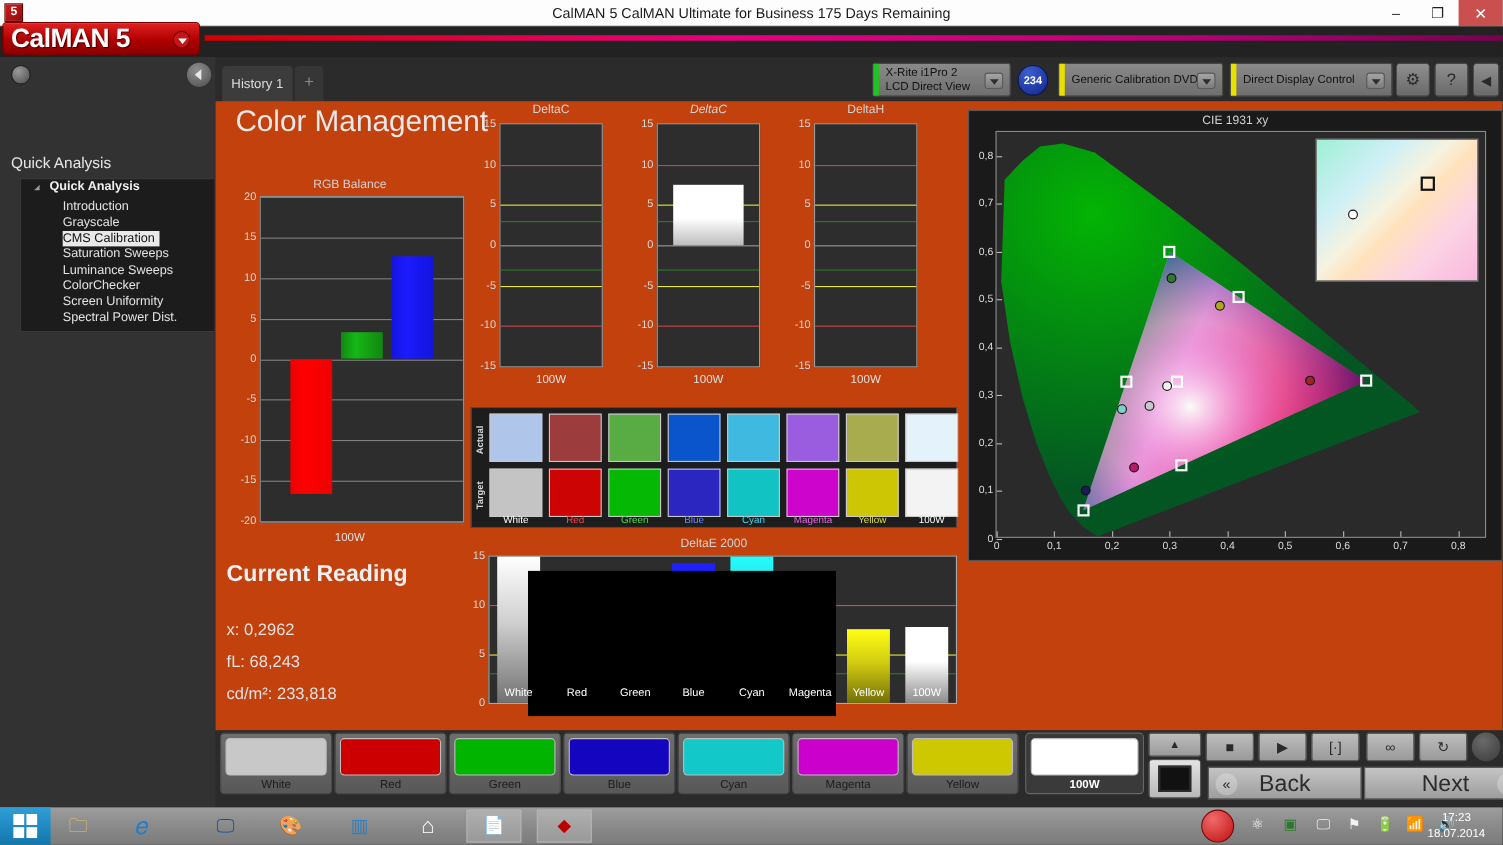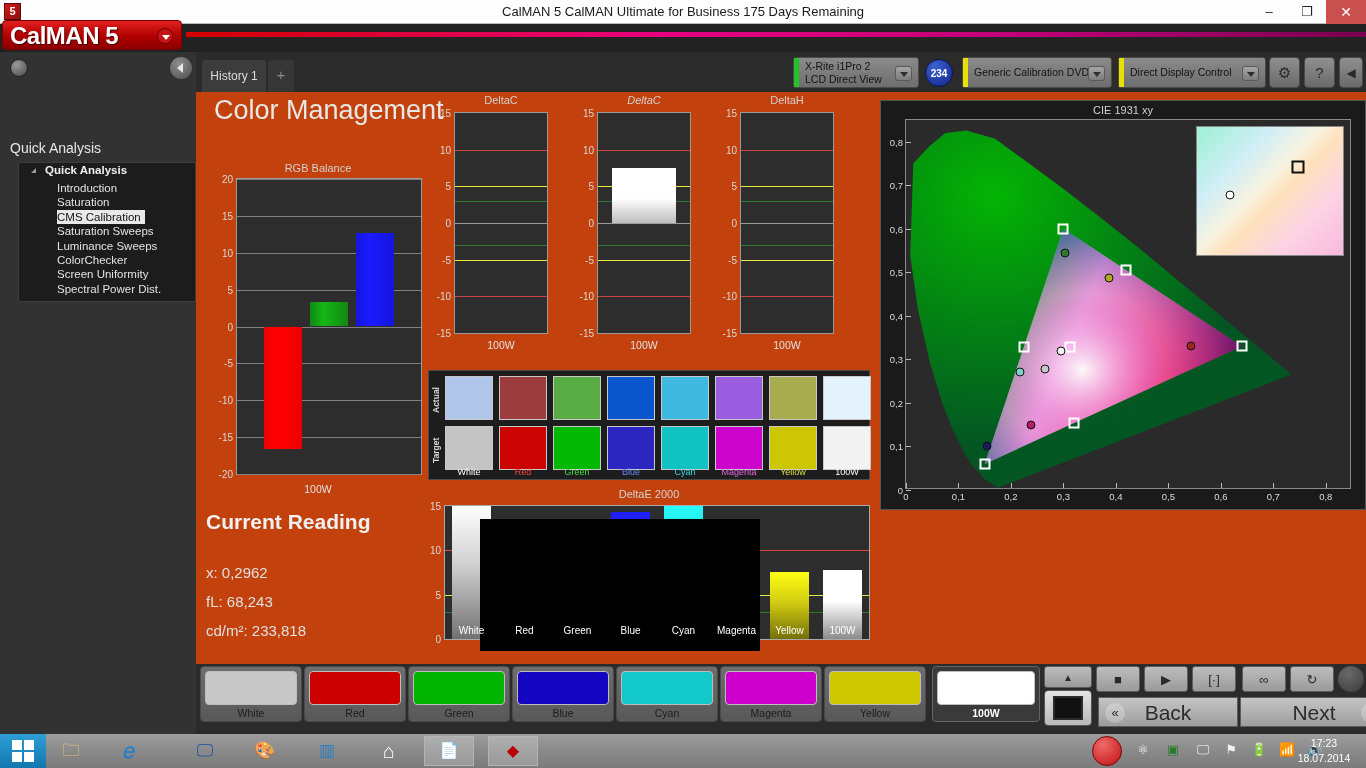--- a/index.html
+++ b/index.html
@@ -184,21 +184,21 @@
 <div id="sidebar">
   <div id="sb-orb"></div>
   <div id="sb-collapse"></div>
   <div id="sb-title">Quick Analysis</div>
   <div id="sb-box">
     <div class="sb-root">
       <span class="tri"></span>
       <span>Quick Analysis</span>
     </div>
     <div class="sb-wrap"><span class="sb-item">Introduction</span></div>
-    <div class="sb-wrap"><span class="sb-item">Saturation</span></div>
+    <div class="sb-wrap"><span class="sb-item">Grayscale</span></div>
     <div class="sb-wrap"><span class="sb-item sel">CMS Calibration</span></div>
     <div class="sb-wrap"><span class="sb-item">Saturation Sweeps</span></div>
     <div class="sb-wrap"><span class="sb-item">Luminance Sweeps</span></div>
     <div class="sb-wrap"><span class="sb-item">ColorChecker</span></div>
     <div class="sb-wrap"><span class="sb-item">Screen Uniformity</span></div>
     <div class="sb-wrap"><span class="sb-item">Spectral Power Dist.</span></div>
   </div>
 </div>
 
 <div id="tabbar">

